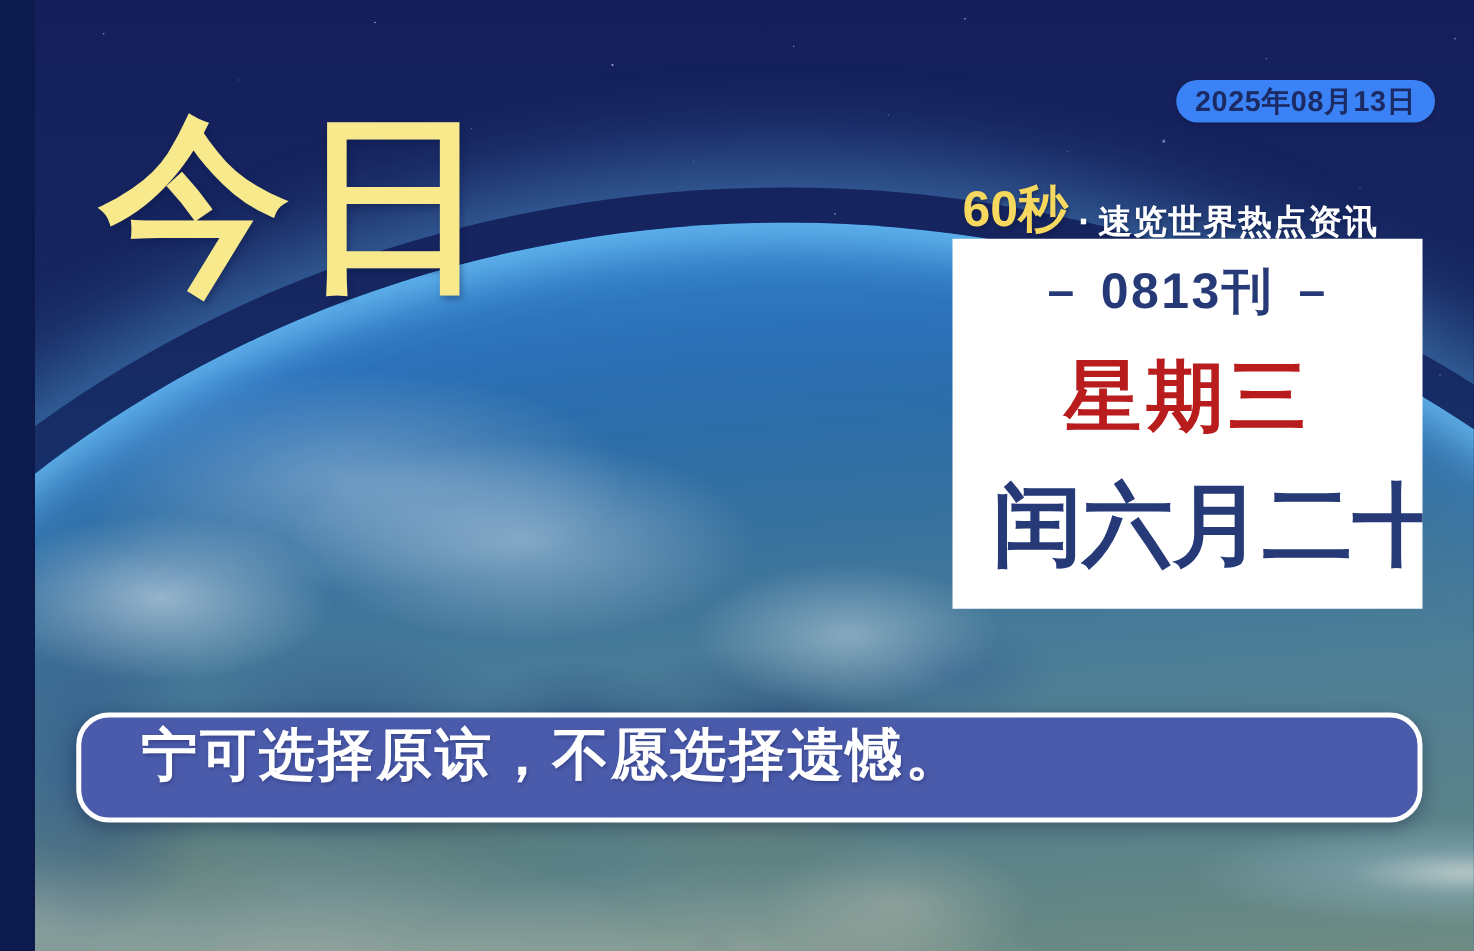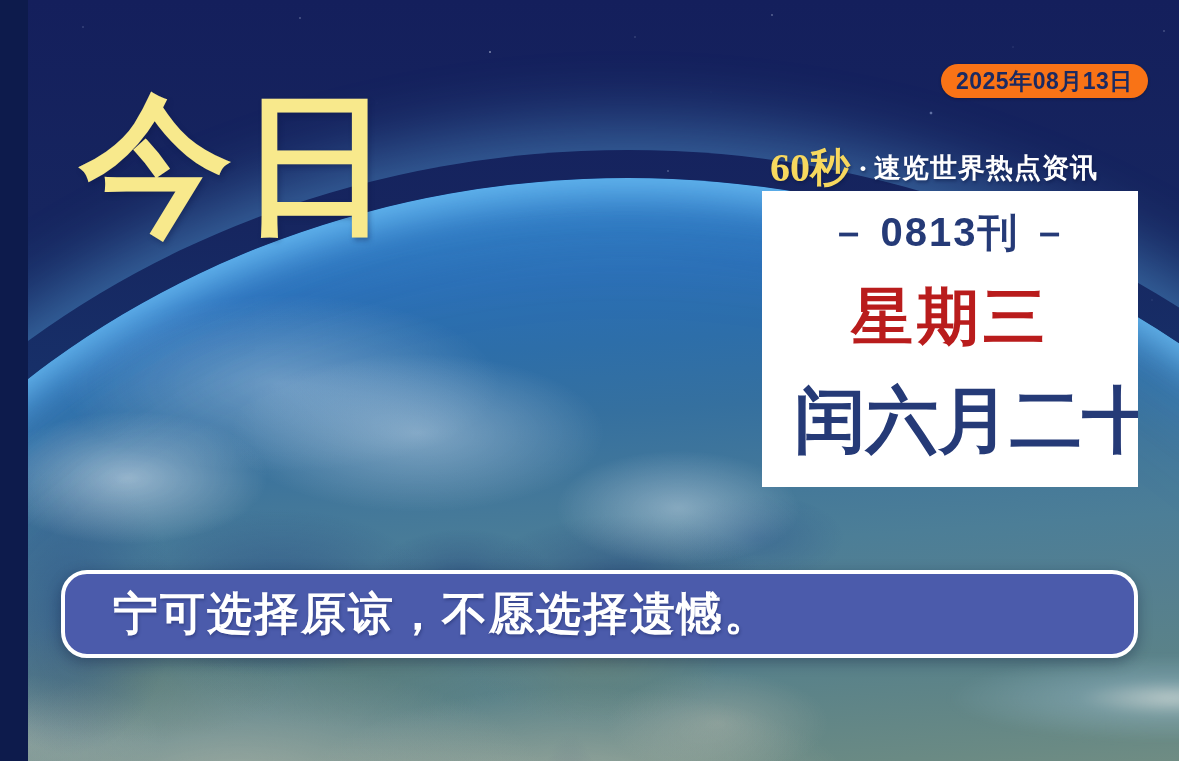--- a/index.html
+++ b/index.html
@@ -170,39 +170,38 @@
     text-shadow:2px 3px 6px rgba(12,24,70,.38);
   }
 
   
   .date-pill {
     position:absolute;
     left:913px; top:64px;
     height:34px;
     padding:0 15px;
     display:flex; align-items:center;
-    background:#f97316;
+    background:#3b82f6;
     border-radius:17px;
     color:#1b2a62;
     font-size:23px;
     font-weight:bold;
     letter-spacing:.5px;
     white-space:nowrap;
     box-shadow:0 1px 3px rgba(0,0,0,.25);
   }
 
   
   .tagline {
     position:absolute;
     left:742px; top:140px;
-    display:flex; align-items:center;
+    display:flex; align-items:flex-end;
     white-space:nowrap;
     font-weight:bold;
     text-shadow:1px 2px 3px rgba(10,22,64,.45);
-    font-family:Liberation Serif, serif;
   }
   .tagline .sec  { font-size:40px; color:#f7d85e; letter-spacing:0px; }
   .tagline .dot  { font-size:30px; color:#ffffff; margin:0 6px 0 8px; }
   .tagline .rest { font-size:27px; color:#ffffff; letter-spacing:1px; }
 
   
   .card {
     position:absolute;
     left:734px; top:191px;
     width:376px; height:296px;
@@ -250,21 +249,21 @@
   }
 
   
   .quote {
     position:absolute;
     left:33px; top:570px;
     width:1077px; height:88px;
     background:#4b5bab;
     border:4px solid #ffffff;
     border-radius:26px;
-    display:flex; align-items:center;
+    display:flex; 
     padding-left:48px;
     box-shadow:0 4px 14px rgba(8,18,52,.35);
   }
   .quote-text {
     color:#ffffff;
     font-size:45px;
     font-weight:bold;
     letter-spacing:2px;
     white-space:nowrap;
     text-shadow:1px 2px 3px rgba(18,30,80,.35);

